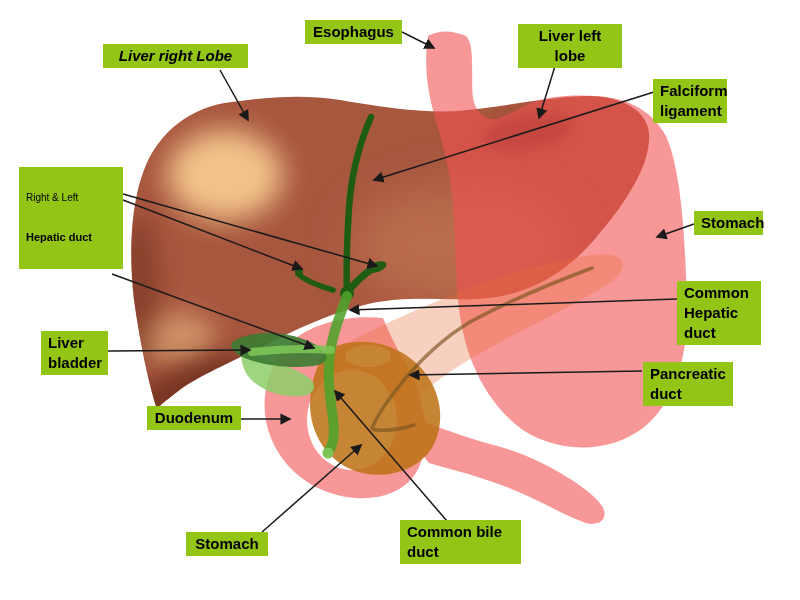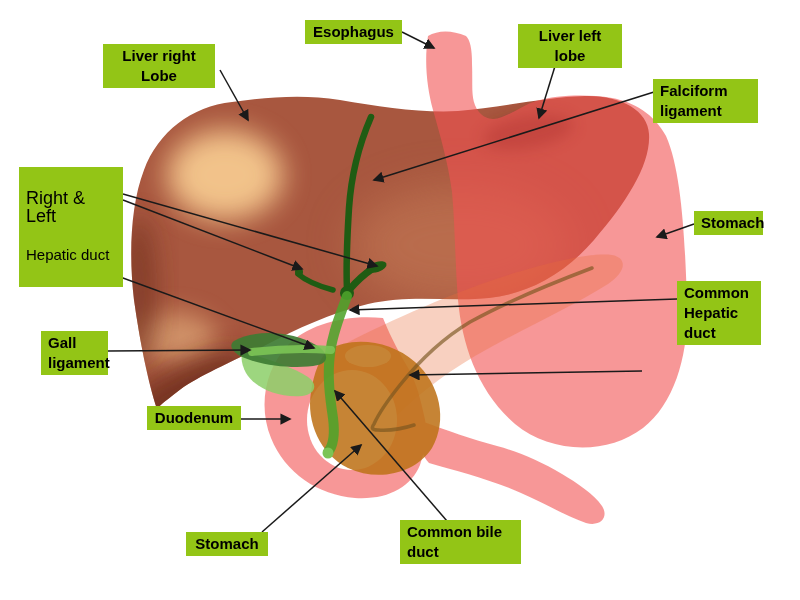--- a/index.html
+++ b/index.html
@@ -10,22 +10,22 @@
   }
   #anatomy{position:absolute;left:0;top:0;}
   .label{
     position:absolute;box-sizing:border-box;
     background:var(--label_bg,#93C516);
     color:var(--label_text,#000);
     font-size:15px;font-weight:bold;line-height:20px;
     padding:2px 7px;white-space:pre-line;
   }
   .label.center{text-align:center;}
-  .label .small{font-size:18px;font-weight:400;line-height:18px;display:block;}
-  .label .strong{font-size:15px;font-weight:normal;line-height:20px;display:block;}
+  .label .small{font-size:10px;font-weight:400;line-height:18px;display:block;}
+  .label .strong{font-size:11px;font-weight:bold;line-height:20px;display:block;}
 </style>
 </head>
 <body>
 
 <div id="canvas">
 
   <svg id="anatomy" width="800" height="600" viewBox="0 0 800 600">
     <defs>
       <filter id="b7" x="-60%" y="-60%" width="220%" height="220%">
           <feGaussianBlur stdDeviation="7"></feGaussianBlur>
@@ -126,40 +126,41 @@
       <line x1="123" y1="194" x2="377" y2="266" marker-end="url(#arr)"></line>
       <line x1="123" y1="200" x2="302" y2="269" marker-end="url(#arr)"></line>
       <line x1="112" y1="274" x2="314" y2="348" marker-end="url(#arr)"></line>
       <line x1="108" y1="351" x2="250" y2="350" marker-end="url(#arr)"></line>
       <line x1="241" y1="419" x2="290" y2="419" marker-end="url(#arr)"></line>
       <line x1="262" y1="532" x2="361" y2="445" marker-end="url(#arr)"></line>
       <line x1="447" y1="521" x2="335" y2="391" marker-end="url(#arr)"></line>
     </g>
   </svg>
 
-  <div class="label center" style="left:103px;top:44px;width:112px;">Liver right Lobe</div>
+  <div class="label center" style="left:103px;top:44px;width:145px;font-style:italic;">Liver right Lobe</div>
 
   <div class="label center" style="left:305px;top:20px;width:97px;">Esophagus</div>
 
   <div class="label center" style="left:500px;top:24px;width:104px;margin-left:18px;">Liver left lobe</div>
 
-  <div class="label" style="left:653px;top:79px;width:105px;">Falciform ligament</div>
+  <div class="label" style="left:653px;top:79px;width:74px;">Falciform ligament</div>
 
   <div class="label center" style="left:694px;top:211px;width:69px;">Stomach</div>
 
   <div class="label" style="left:677px;top:281px;width:84px;">Common Hepatic duct</div>
 
   <div class="label" style="left:19px;top:167px;width:104px;">
     <span class="small">Right &amp; Left</span>
     <span class="strong">Hepatic duct</span>
   </div>
 
 
-  <div class="label" style="left:41px;top:331px;width:67px;">Gall ligament</div>
+  <div class="label" style="left:41px;top:331px;width:67px;">Liver bladder</div>
 
   <div class="label center" style="left:147px;top:406px;width:94px;">Duodenum</div>
 
   <div class="label center" style="left:186px;top:532px;width:82px;">Stomach</div>
 
   <div class="label" style="left:400px;top:520px;width:121px;">Common bile duct</div>
 
+  <div class="label" style="left:643px;top:362px;width:90px;">Pancreatic duct</div>
 
 </div>
 
 </body></html>

